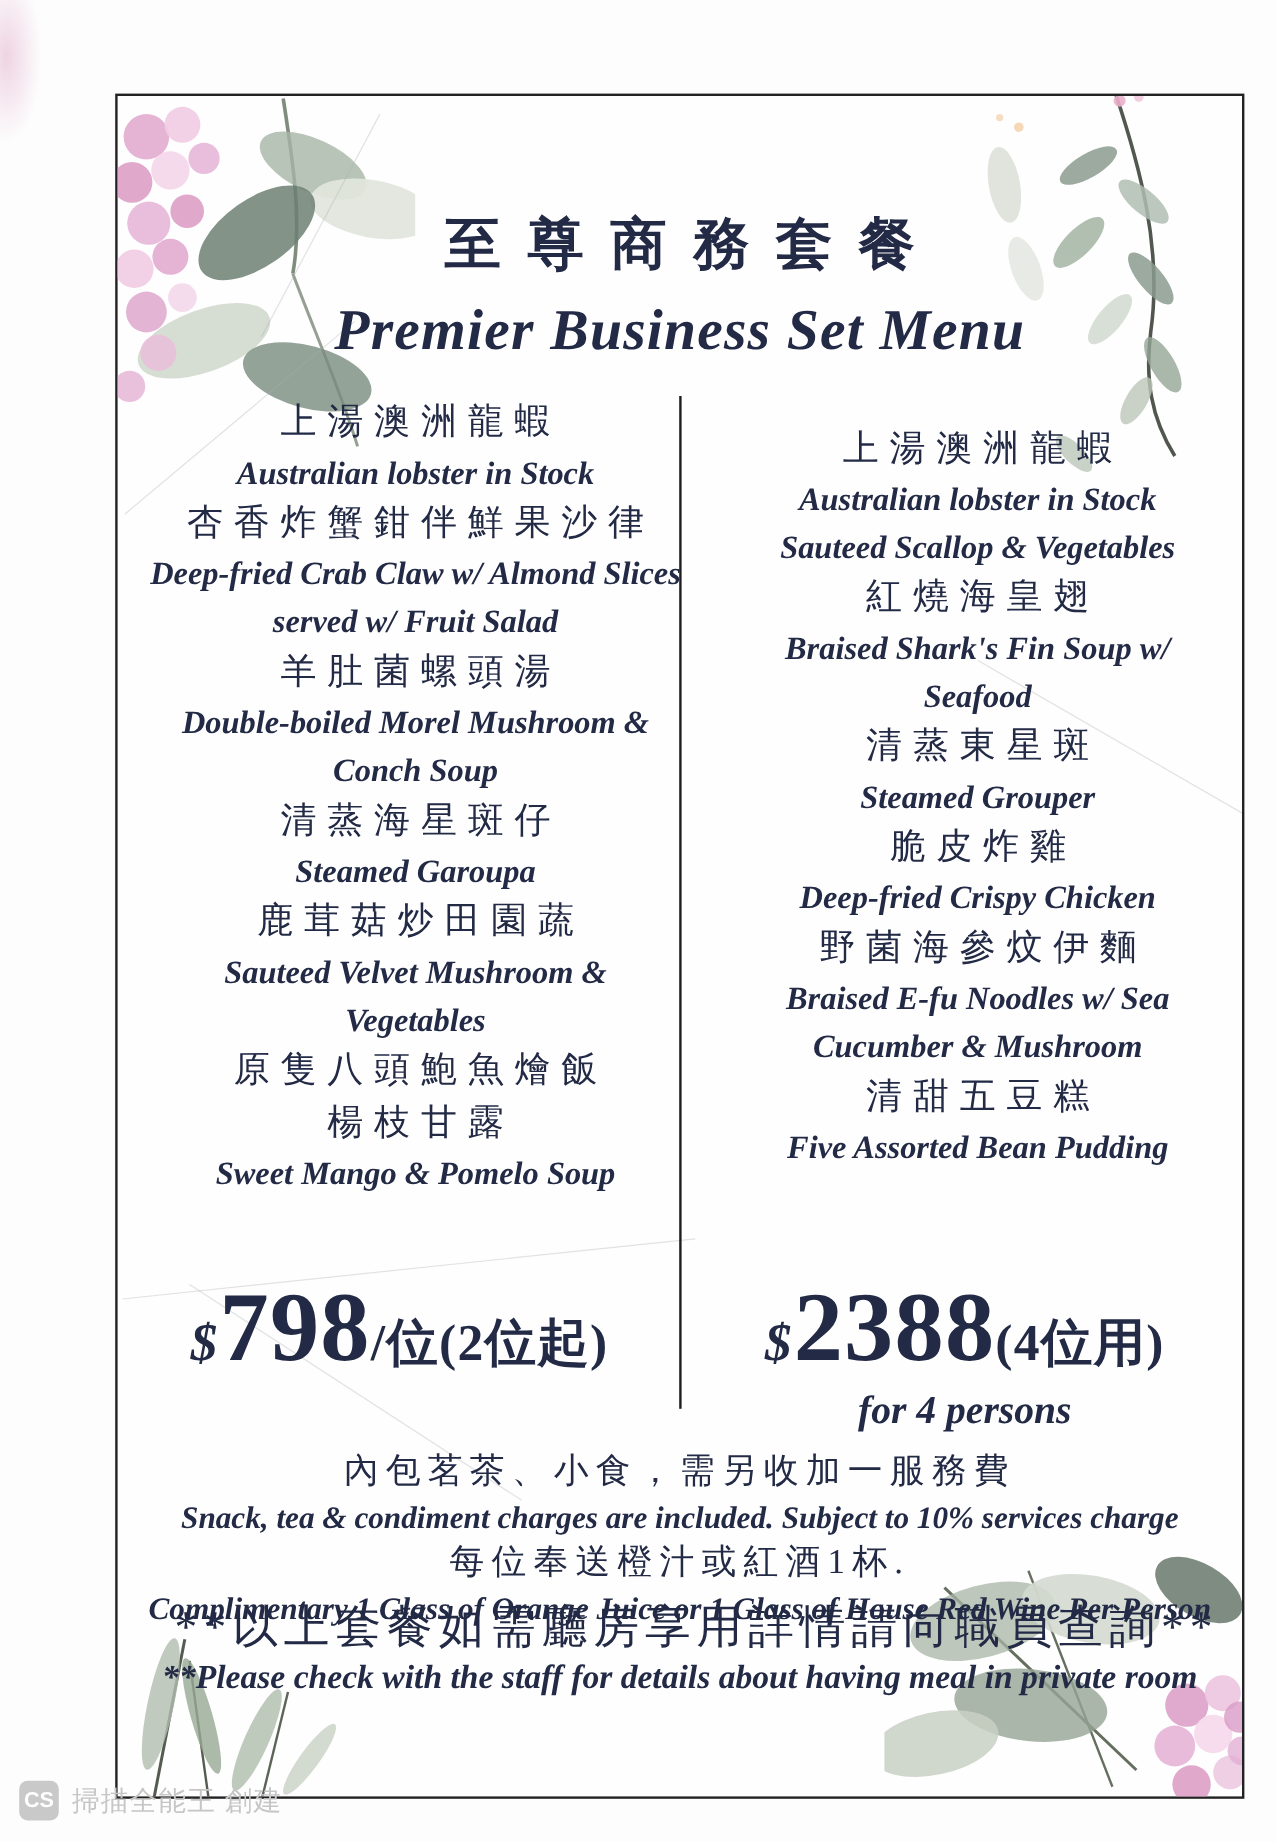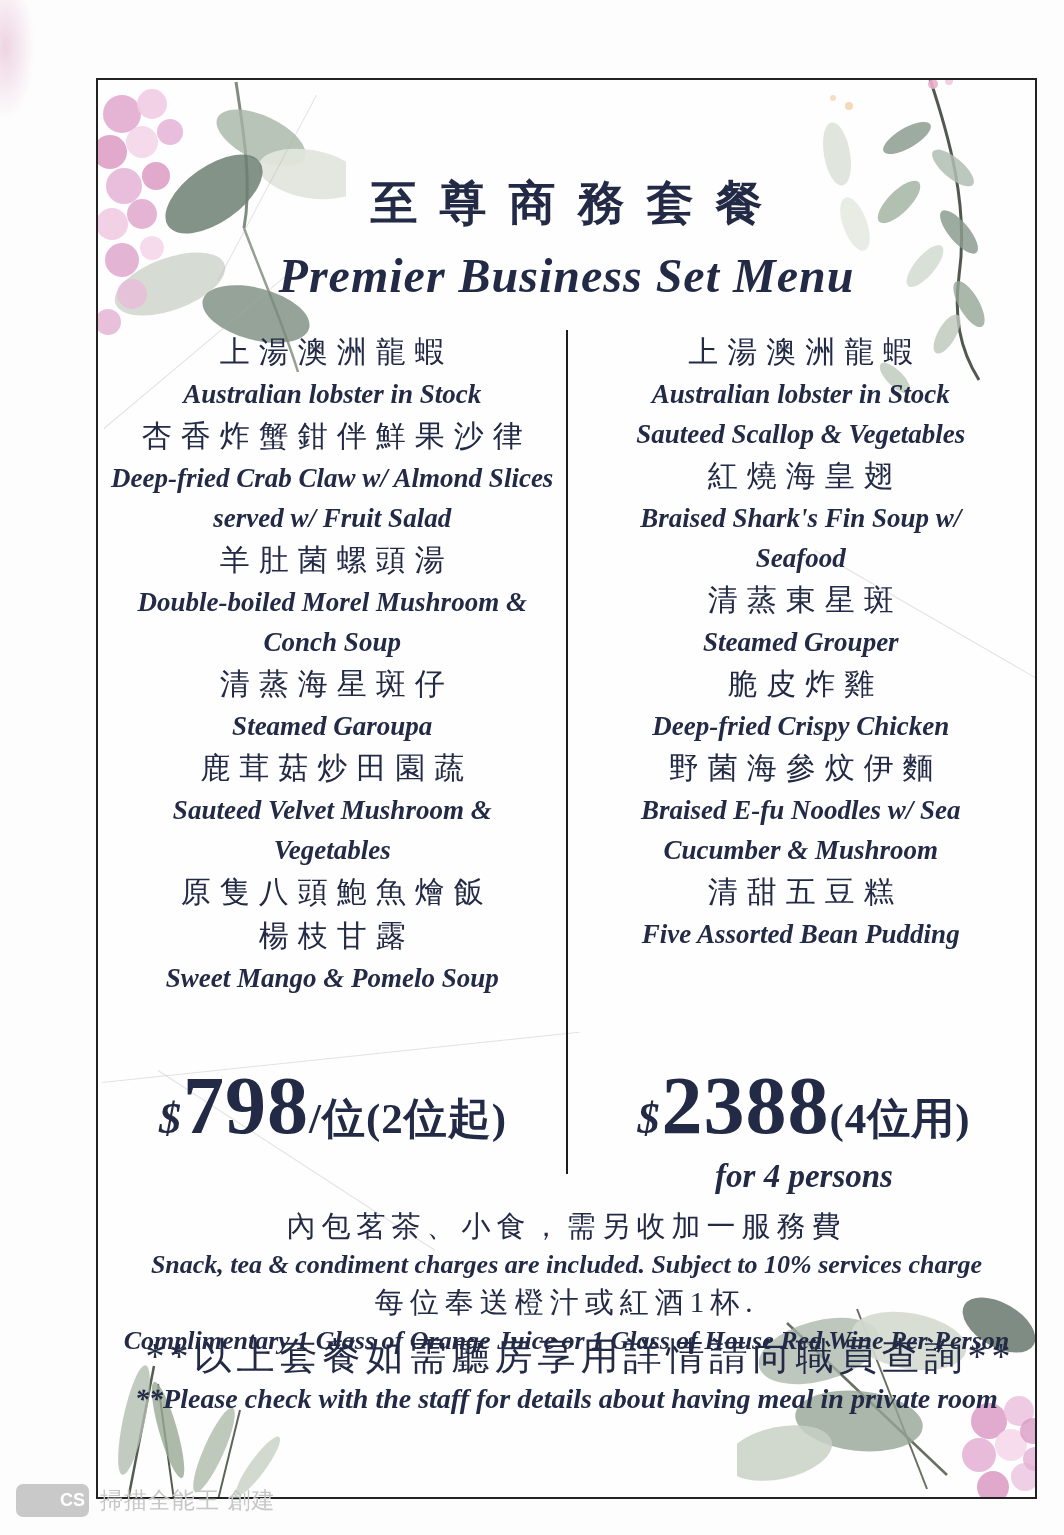--- a/index.html
+++ b/index.html
@@ -30,21 +30,21 @@
 
   .title-zh {
     position:absolute; top:92px; left:0; width:100%; text-align:center;
     font-size:47px; font-weight:600; letter-spacing:22px; text-indent:22px;
   }
   .title-en {
     position:absolute; top:168px; left:0; width:100%; text-align:center;
     font-size:48px; font-style:italic; font-weight:700; letter-spacing:1px;
   }
 
-  .columns { position:absolute; top:250px; left:0; width:100%; display:flex; }
+  .columns { position:absolute; top:250px; left:14px; width:100%; display:flex;align-items:center; }
   .col { width:50%; text-align:center; padding:0 6px; box-sizing:border-box; }
   .divider { position:absolute; left:calc(50% - 1px); top:250px; width:2px; height:844px; background:#1d1d1d; }
 
   .dish-zh { font-size:30px; line-height:44px; letter-spacing:9px; text-indent:9px; font-weight:500; }
   .dish-en { font-size:27px; line-height:40px; font-style:italic; font-weight:600; white-space:pre-line; }
 
   .price { position:absolute; top:985px; width:470px; text-align:center; }
   .price-left  { left:0; }
   .price-right { left:471px; }
   .price-line { display:flex; justify-content:center; align-items:baseline; }
@@ -63,21 +63,21 @@
 
   .smudge {
     position:absolute; left:-10px; top:0; width:44px; height:118px;
     background:radial-gradient(ellipse at 35% 40%, rgba(226,178,205,.55), rgba(226,178,205,0) 72%);
   }
 
   .watermark { position:absolute; left:16px; top:1484px; display:flex; align-items:center; gap:11px; }
   .cs-badge {
     width:33px; height:33px; border-radius:7px; background:#c9c9c9; color:#ffffff;
     font-family:"Liberation Sans","DejaVu Sans",sans-serif; font-weight:700; font-size:18px;
-    display:flex; align-items:center; justify-content:center;padding-left:40px;
+    display:flex; align-items:center; justify-content:center;
   }
   .wm-text { font-family:"Liberation Sans","DejaVu Sans",sans-serif; font-size:23px; color:#c6c6c6; letter-spacing:1px; }
 </style>
 </head>
 <body>
 
 <div class="page">
 
   <div class="smudge"></div>
 

